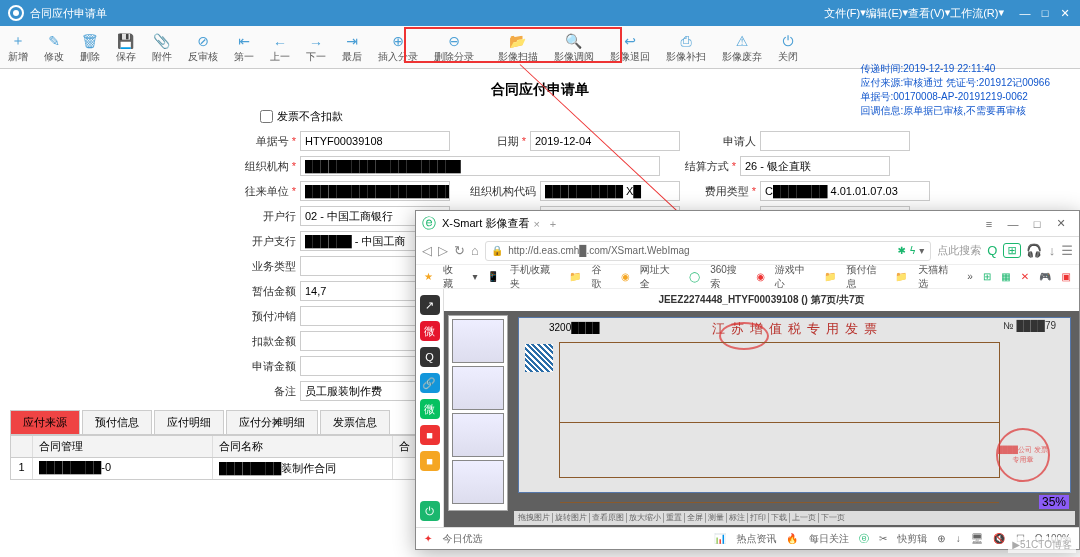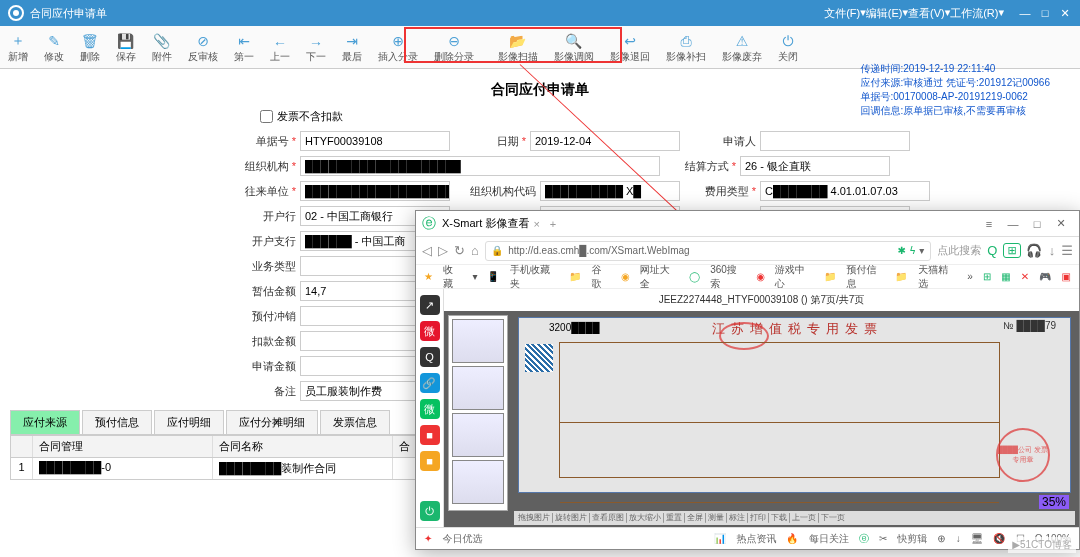--- a/index.html
+++ b/index.html
@@ -23,41 +23,41 @@
 .chk { display: flex; align-items: center; gap: 4px; margin-left: 250px; margin-bottom: 6px; }
 .form { margin-left: 230px; }
 .row { display: flex; align-items: center; margin-bottom: 3px; height: 22px; }
 .lbl { width: 60px; text-align: right; padding-right: 4px; color: #333; }
 .lbl.req::after { content: " *"; color: #E33; }
 .fld { border: 1px solid #ccc; height: 20px; padding: 0 4px; background: #fff; display: flex; align-items: center; overflow: hidden; white-space: nowrap; }
 .w1 { width: 150px; } .w2 { width: 140px; } .w3 { width: 210px; }
 .gap { width: 20px; }
 .tabs { display: flex; border-bottom: 1px solid #ccc; margin-top: 8px; }
 .tab { padding: 4px 12px; border: 1px solid #ccc; border-bottom: none; background: #f3f3f3; margin-right: 2px; cursor: pointer; font-size: 11px; }
-.tab.active { background: #86efac; }
+.tab.active { background: #ef4444; }
 .grid { border: 1px solid #ccc; }
 .grid-h { display: flex; background: #f3f3f3; border-bottom: 1px solid #ccc; }
 .grid-h div, .grid-r div { padding: 3px 6px; border-right: 1px solid #ddd; }
 .grid-r { display: flex; }
 .c0 { width: 22px; text-align: center; } .c1 { width: 180px; } .c2 { width: 180px; } .c3 { width: 30px; }
 .popup { position: absolute; left: 415px; top: 210px; width: 665px; height: 340px; background: #fff; border: 1px solid #888; box-shadow: 0 4px 20px rgba(0,0,0,0.3); display: flex; flex-direction: column; }
 .popup-title { height: 26px; display: flex; align-items: center; padding: 0 6px; border-bottom: 1px solid #ddd; font-size: 11px; }
 .popup-title .logo360 { color: #1BB76E; font-size: 14px; margin-right: 6px; }
 .popup-title .spacer { flex: 1; }
 .popup-title .wbtn { width: 24px; text-align: center; cursor: pointer; color: #666; }
 .popup-nav { height: 28px; display: flex; align-items: center; padding: 0 6px; gap: 6px; border-bottom: 1px solid #eee; }
 .popup-nav .ico { color: #888; font-size: 13px; cursor: pointer; }
 .url { flex: 1; border: 1px solid #ddd; border-radius: 3px; height: 20px; display: flex; align-items: center; padding: 0 6px; color: #666; font-size: 10px; gap: 4px; }
 .popup-fav { height: 24px; display: flex; align-items: center; padding: 0 8px; gap: 10px; border-bottom: 1px solid #eee; font-size: 10px; color: #555; }
 .popup-fav .star { color: #F5A623; }
 .popup-body { flex: 1; display: flex; background: #606060; position: relative; }
 .side-icons { width: 28px; background: #fff; display: flex; flex-direction: column; align-items: center; gap: 6px; padding-top: 6px; border-right: 1px solid #ddd; }
 .side-icons div { width: 20px; height: 20px; border-radius: 4px; display: flex; align-items: center; justify-content: center; font-size: 11px; color: #fff; }
 .docview { flex: 1; position: relative; }
-.doc-hdr { height: 22px; background: #fff; color: #333; font-size: 10px; display: flex; align-items: center; justify-content: center; font-weight: normal; }
+.doc-hdr { height: 22px; background: #fff; color: #333; font-size: 10px; display: flex; align-items: center; justify-content: center; font-weight: bold; }
 .thumb-col { position: absolute; left: 4px; top: 26px; width: 60px; background: #fff; border: 1px solid #aaa; padding: 3px; }
 .thumb { width: 100%; height: 44px; border: 1px solid #888; margin-bottom: 3px; background: linear-gradient(#eef, #dde); }
 .invoice { position: absolute; left: 74px; top: 28px; right: 8px; bottom: 34px; background: #e5e5e5; border: 1px solid #5577aa; padding-left: 6px; }
 .inv-title { text-align: center; color: #B8322C; font-family: KaiTi, serif; font-size: 13px; padding: 2px; letter-spacing: 6px; }
 .inv-num { position: absolute; right: 14px; top: 2px; font-size: 10px; color: #333; }
 .inv-num2 { position: absolute; left: 30px; top: 4px; font-size: 10px; }
 .qr { width: 28px; height: 28px; background: repeating-linear-gradient(45deg,#2a6da8 0 2px,#fff 2px 4px); position: absolute; left: 6px; top: 26px; }
 .seal { width: 50px; height: 28px; border: 2px solid #D33; border-radius: 50%; position: absolute; top: 4px; left: 200px; opacity: 0.7; }
 .seal2 { width: 54px; height: 54px; border: 2px solid #D33; border-radius: 50%; position: absolute; bottom: 10px; right: 20px; opacity: 0.7; font-size: 7px; color: #D33; display: flex; align-items: center; justify-content: center; text-align: center; }
 .inv-grid { position: absolute; left: 40px; top: 24px; right: 70px; bottom: 14px; border: 1px solid #8B5A2B; }

